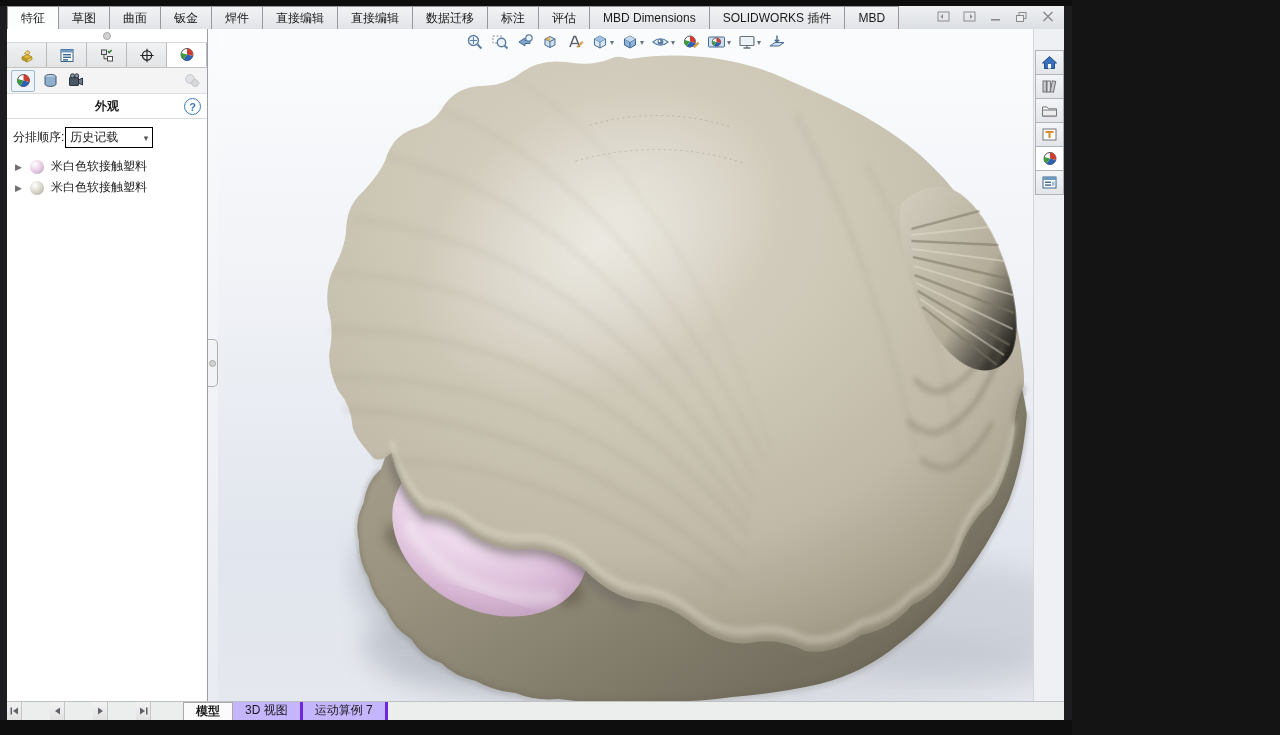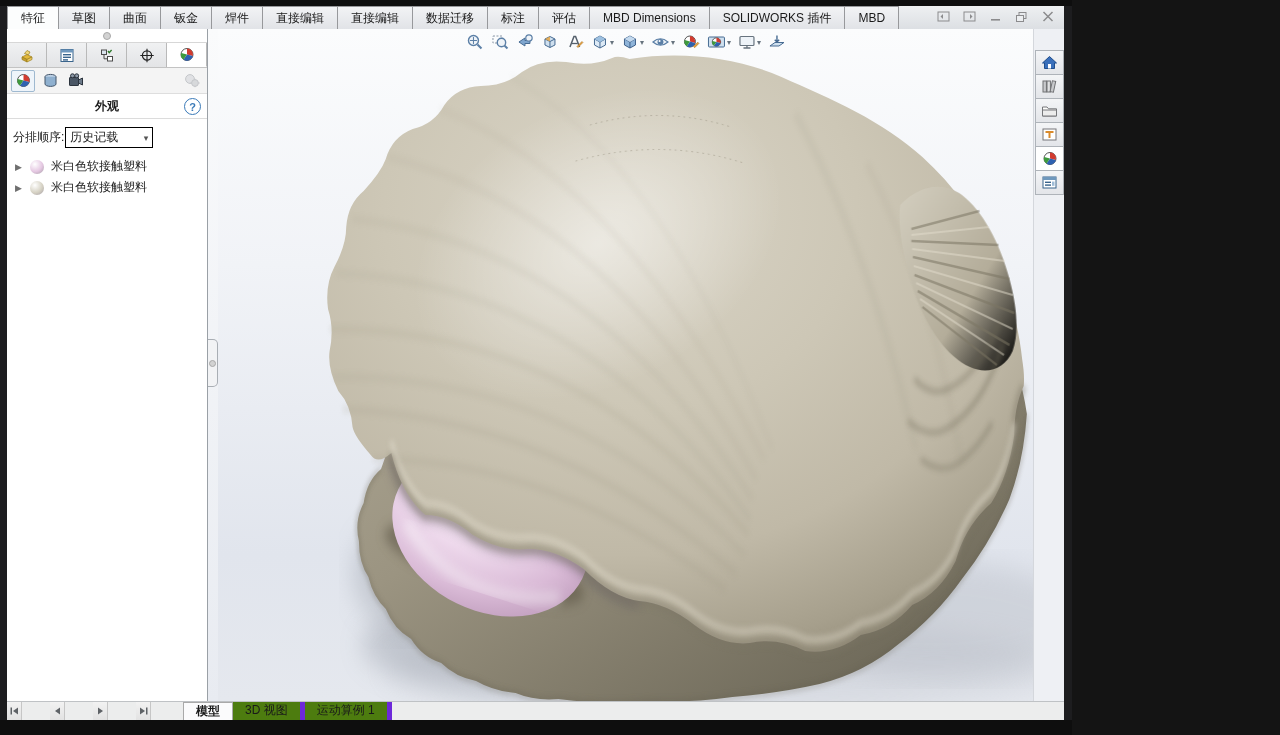--- a/index.html
+++ b/index.html
@@ -60,21 +60,21 @@
   .tpcol{display:flex;flex-direction:column;margin-top:22px;}
   .tpbtn{width:27px;height:23px;margin-left:1px;border:1px solid #aeb3b9;margin-top:-1px;
          background:linear-gradient(#f4f5f7,#e3e5e9);display:flex;align-items:center;justify-content:center;}
   .tpbtn.active{background:#ffffff;}
   
   .bottombar{position:absolute;left:7px;right:8px;bottom:15px;height:18px;background:#eceded;
              border-top:1px solid #bfc2c5;display:flex;align-items:stretch;gap:28px;}
   .navbtn{width:14px;display:flex;align-items:center;justify-content:center;border-right:1px solid #c6c6c6;
           background:linear-gradient(#f2f2f2,#e2e2e2);}
   .btabs{display:flex;margin-left:4px;}
-  .btab{padding:0 12px;line-height:17px;border-right:5px solid #6d28d9;background:#4d7c0f;white-space:nowrap;}
+  .btab{padding:0 12px;line-height:17px;border-right:3px solid #6d28d9;background:#c4b5fd;white-space:nowrap;}
   .btab.active{background:#fbfbfc;border:1px solid #a9a9a9;border-bottom:none;font-weight:bold;}
   .bottom-border{position:absolute;left:0;right:0;bottom:0;height:15px;background:#0e0e0e;}
 </style>
 </head>
 <body>
 
 <div class="frame">
   <div class="titlebar-top"></div>
 
   <div class="tabbar">
@@ -569,17 +569,17 @@
     </span>
     <span class="navbtn">
       <svg class="glyph" width="9" height="8">
           <path d="M1 0.5 L6 4 L1 7.5 Z" fill="#5e6266"></path>
           <rect x="7" y="0.5" width="1.5" height="7" fill="#5e6266"></rect>
         </svg>
     </span>
     <span class="btabs">
       <span class="btab active">模型</span>
       <span class="btab">3D 视图</span>
-      <span class="btab">运动算例 1</span>
+      <span class="btab">运动算例 7</span>
     </span>
   </div>
   <div class="bottom-border"></div>
 </div>
 
 </body></html>

